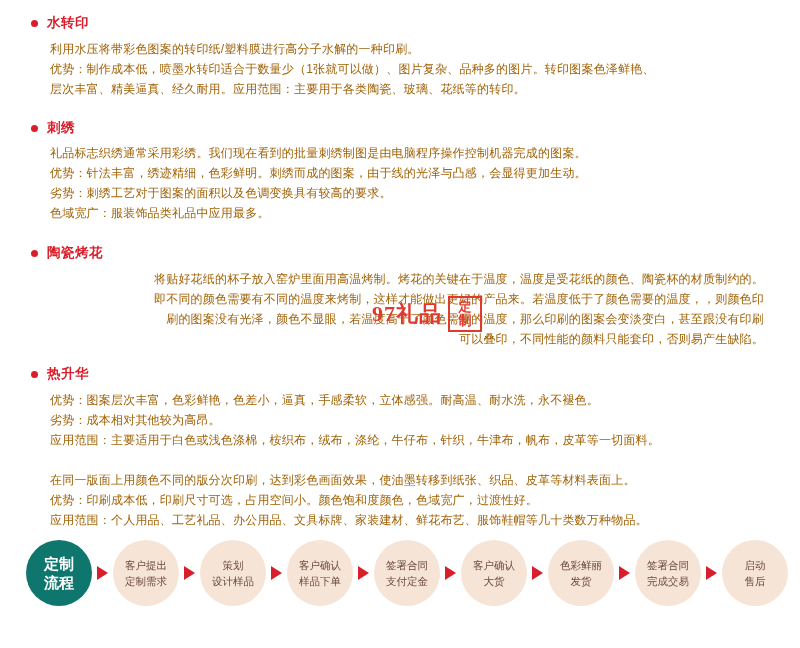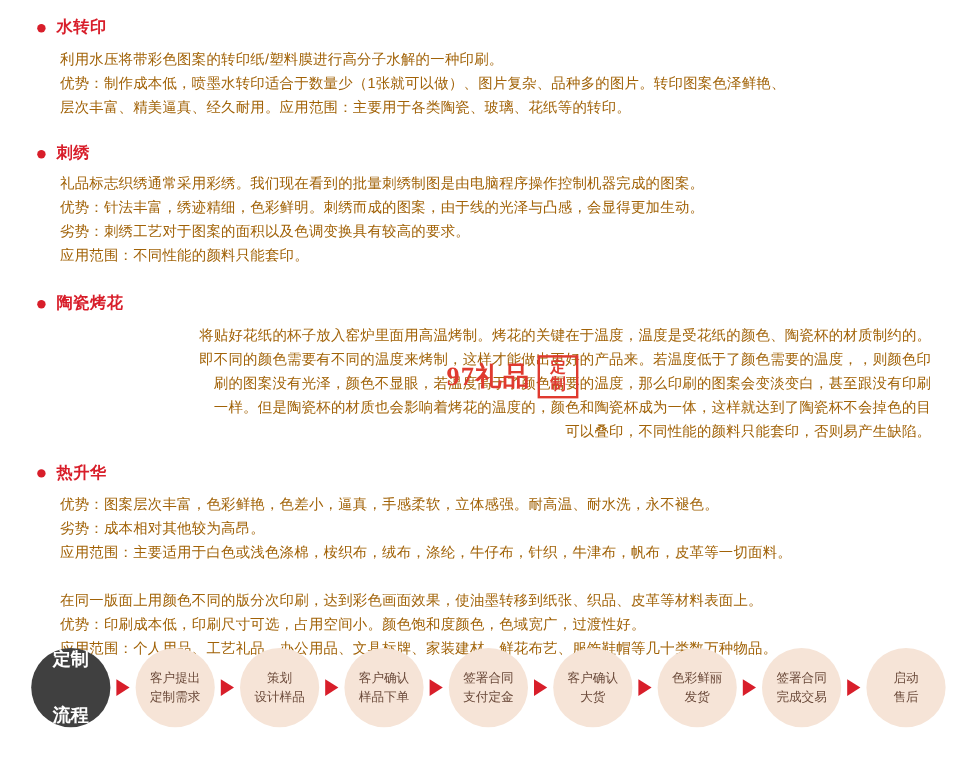--- a/index.html
+++ b/index.html
@@ -16,21 +16,21 @@
     overflow: hidden;
   }
   .page {
     width: 800px;
     height: 648px;
     position: relative;
     padding: 0;
     box-sizing: border-box;
   }
   .section {
-    padding: 0 24px 0 28px;
+    padding: 0 36px 0 28px;
     margin-bottom: 10px;
   }
   .sec-head {
     display: flex;
     align-items: center;
     margin-bottom: 7px;
   }
   .bullet {
     width: 7px;
     height: 7px;
@@ -92,26 +92,26 @@
     position: absolute;
     left: 26px;
     top: 540px;
     display: flex;
     align-items: center;
   }
   .flow-badge {
     width: 66px;
     height: 66px;
     border-radius: 50%;
-    background: #404040;
+    background: #0f766e;
     color: #ffffff;
     display: flex;
     flex-direction: column;
     align-items: center;
-    justify-content: space-between;
+    justify-content: center;
     font-size: 15px;
     font-weight: bold;
     line-height: 19px;
     flex: 0 0 auto;
   }
   .flow-node {
     width: 66px;
     height: 66px;
     border-radius: 50%;
     background: #f6e4d7;
@@ -154,34 +154,33 @@
 
   <div class="section" style="margin-top:20px;font-family:Liberation Mono, monospace;">
     <div class="sec-head">
       <span class="bullet"></span>
       <span class="sec-title">刺绣</span>
     </div>
     <div class="sec-body">
       <p>礼品标志织绣通常采用彩绣。我们现在看到的批量刺绣制图是由电脑程序操作控制机器完成的图案。</p>
       <p>优势：针法丰富，绣迹精细，色彩鲜明。刺绣而成的图案，由于线的光泽与凸感，会显得更加生动。</p>
       <p>劣势：刺绣工艺对于图案的面积以及色调变换具有较高的要求。</p>
-      <p>应用范围：不同性能的颜料只能套印。</p>
+      <p>色域宽广：服装饰品类礼品中应用最多。</p>
     </div>
   </div>
 
   <div class="section" style="margin-top:20px;text-align:right;">
     <div class="sec-head">
       <span class="bullet"></span>
       <span class="sec-title">陶瓷烤花</span>
     </div>
     <div class="sec-body">
       <p>将贴好花纸的杯子放入窑炉里面用高温烤制。烤花的关键在于温度，温度是受花纸的颜色、陶瓷杯的材质制约的。</p>
       <p>即不同的颜色需要有不同的温度来烤制，这样才能做出更好的产品来。若温度低于了颜色需要的温度，，则颜色印</p>
       <p>刷的图案没有光泽，颜色不显眼，若温度高于了颜色需要的温度，那么印刷的图案会变淡变白，甚至跟没有印刷</p>
-      <p>一样。但是陶瓷杯的材质也会影响着烤花的温度的，颜色和陶瓷杯成为一体，这样就达到了陶瓷杯不会掉色的目</p>
       <p>可以叠印，不同性能的颜料只能套印，否则易产生缺陷。</p>
     </div>
   </div>
 
   <div class="section" style="margin-top:16px;">
     <div class="sec-head">
       <span class="bullet"></span>
       <span class="sec-title">热升华</span>
     </div>
     <div class="sec-body">

